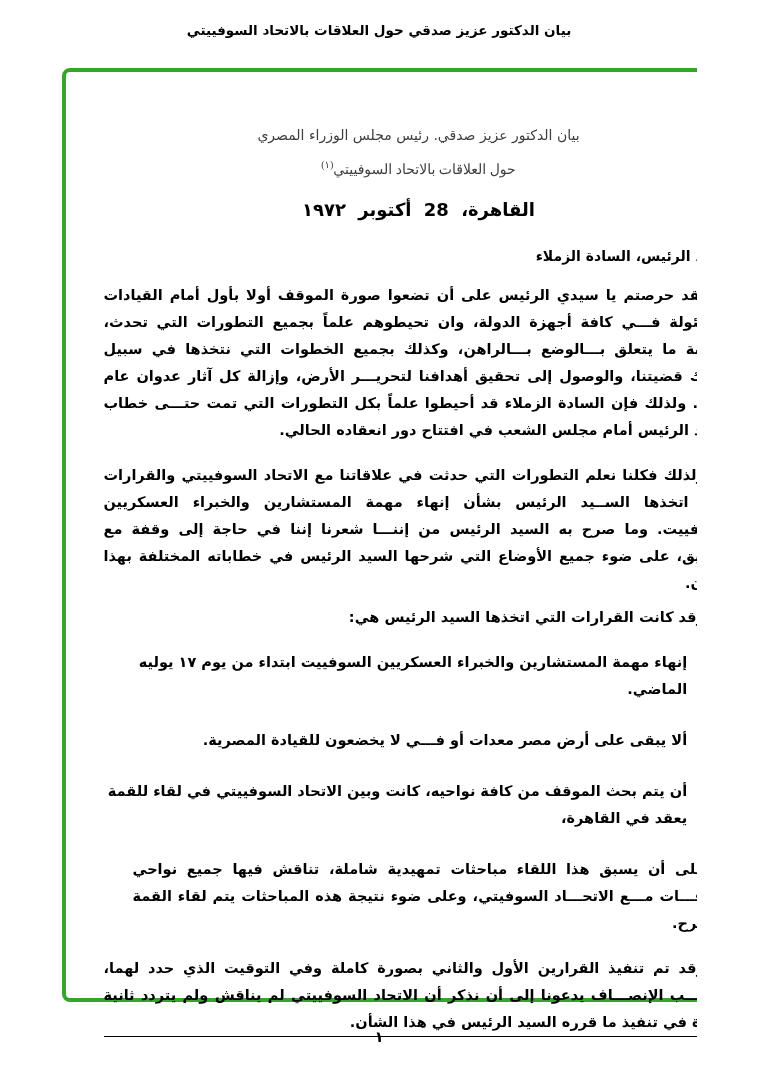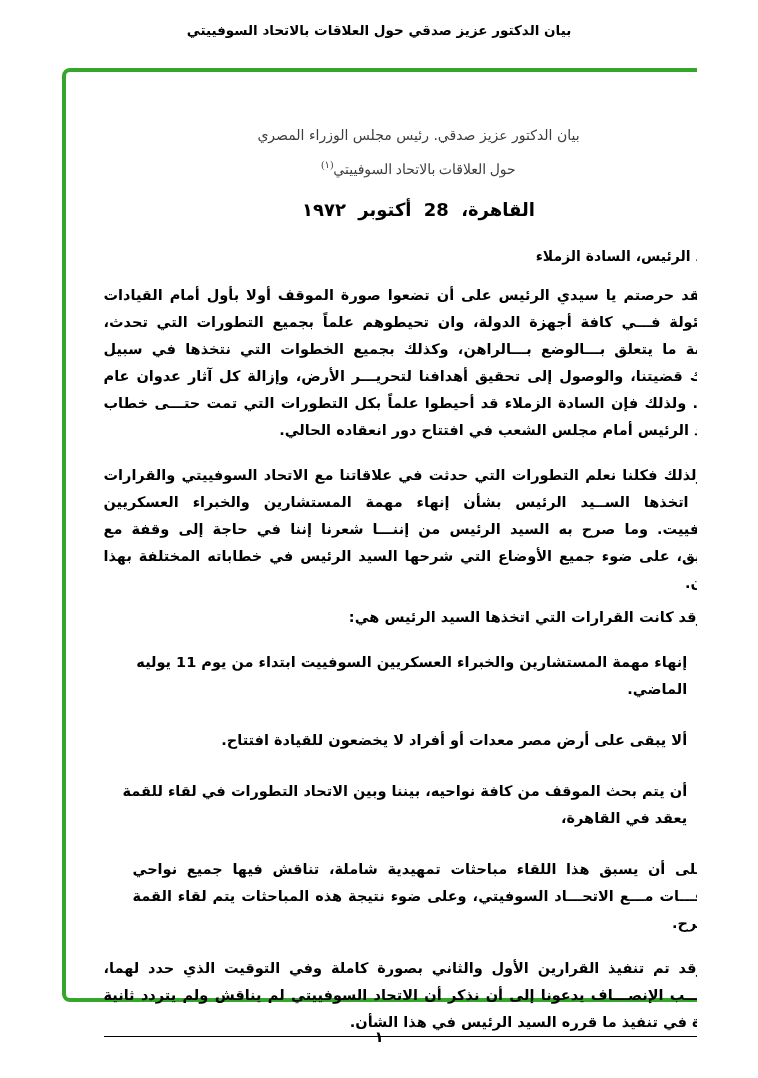--- a/index.html
+++ b/index.html
@@ -136,31 +136,31 @@
     <p class="body-para">لقد حرصتم يا سيدي الرئيس على أن تضعوا صورة الموقف أولا بأول أمام القيادات المسئولة فـــي كافة أجهزة الدولة، وان تحيطوهم علماً بجميع التطورات التي تحدث، وخاصة ما يتعلق بـــالوضع بـــالراهن، وكذلك بجميع الخطوات التي نتخذها في سبيل تحريك قضيتنا، والوصول إلى تحقيق أهدافنا لتحريـــر الأرض، وإزالة كل آثار عدوان عام ١٩٦٧. ولذلك فإن السادة الزملاء قد أحيطوا علماً بكل التطورات التي تمت حتـــى خطاب السيد الرئيس أمام مجلس الشعب في افتتاح دور انعقاده الحالي.</p>
 
     <p class="body-para">ولذلك فكلنا نعلم التطورات التي حدثت في علاقاتنا مع الاتحاد السوفييتي والقرارات التي اتخذها الســيد الرئيس بشأن إنهاء مهمة المستشارين والخبراء العسكريين السوفييت. وما صرح به السيد الرئيس من إننـــا شعرنا إننا في حاجة إلى وقفة مع الصديق، على ضوء جميع الأوضاع التي شرحها السيد الرئيس في خطاباته المختلفة بهذا الشأن.</p>
 
     <div class="decisions-intro">وقد كانت القرارات التي اتخذها السيد الرئيس هي:</div>
 
     <div class="decisions-list">
 
       <div class="decision-item">
         <span class="decision-number">١.</span>
-        <span class="decision-text">إنهاء مهمة المستشارين والخبراء العسكريين السوفييت ابتداء من يوم 11 يوليه الماضي.</span>
+        <span class="decision-text">إنهاء مهمة المستشارين والخبراء العسكريين السوفييت ابتداء من يوم ١٧ يوليه الماضي.</span>
       </div>
 
       <div class="decision-item">
         <span class="decision-number">٢.</span>
-        <span class="decision-text">ألا يبقى على أرض مصر معدات أو أفراد لا يخضعون للقيادة افتتاح.</span>
+        <span class="decision-text">ألا يبقى على أرض مصر معدات أو فـــي لا يخضعون للقيادة المصرية.</span>
       </div>
 
       <div class="decision-item">
         <span class="decision-number">٣.</span>
-        <span class="decision-text">أن يتم بحث الموقف من كافة نواحيه، بيننا وبين الاتحاد التطورات في لقاء للقمة يعقد في القاهرة،</span>
+        <span class="decision-text">أن يتم بحث الموقف من كافة نواحيه، كانت وبين الاتحاد السوفييتي في لقاء للقمة يعقد في القاهرة،</span>
       </div>
 
     </div>
 
     <p class="body-para" style="margin-top:0;margin-left:29px;">على أن يسبق هذا اللقاء مباحثات تمهيدية شاملة، تناقش فيها جميع نواحي العلاقـــات مـــع الاتحـــاد السوفيتي، وعلى ضوء نتيجة هذه المباحثات يتم لقاء القمة المقترح.</p>
 
     <p class="body-para">وقد تم تنفيذ القرارين الأول والثاني بصورة كاملة وفي التوقيت الذي حدد لهما، وواجـــب الإنصـــاف يدعونا إلى أن نذكر أن الاتحاد السوفييتي لم يناقش ولم يتردد ثانية واحدة في تنفيذ ما قرره السيد الرئيس في هذا الشأن.</p>
 
     <div class="footnote"> </div>
 

